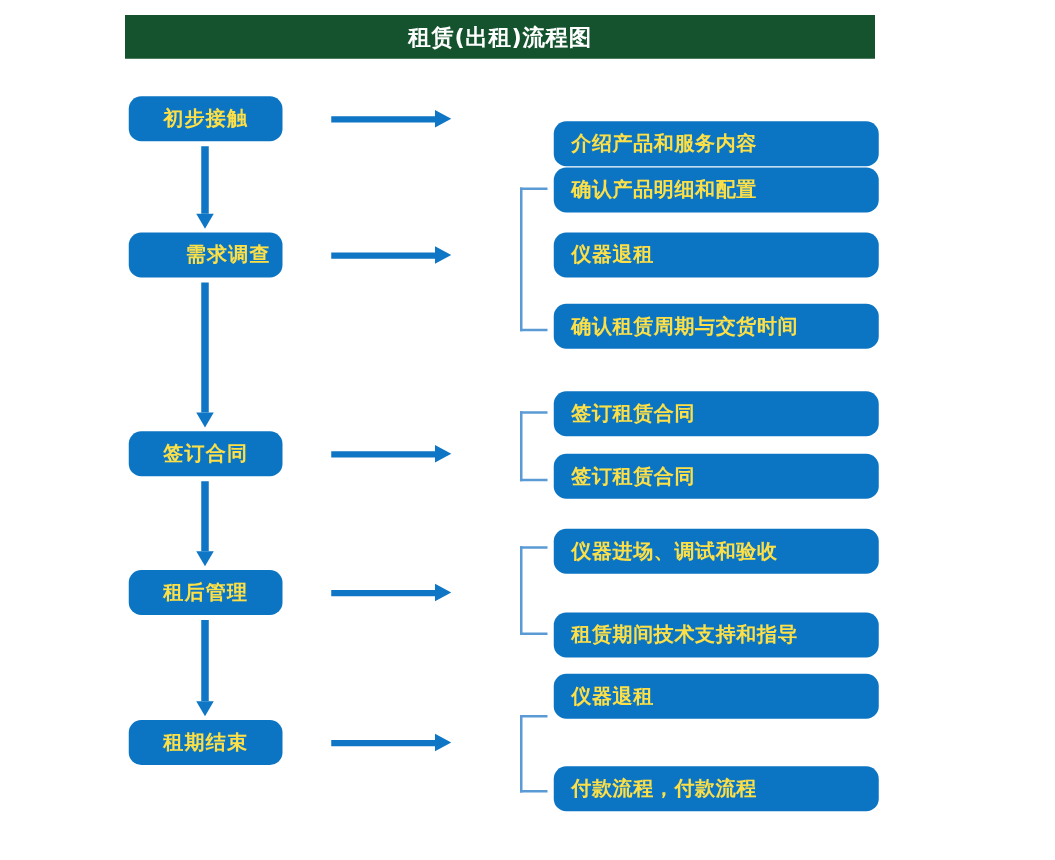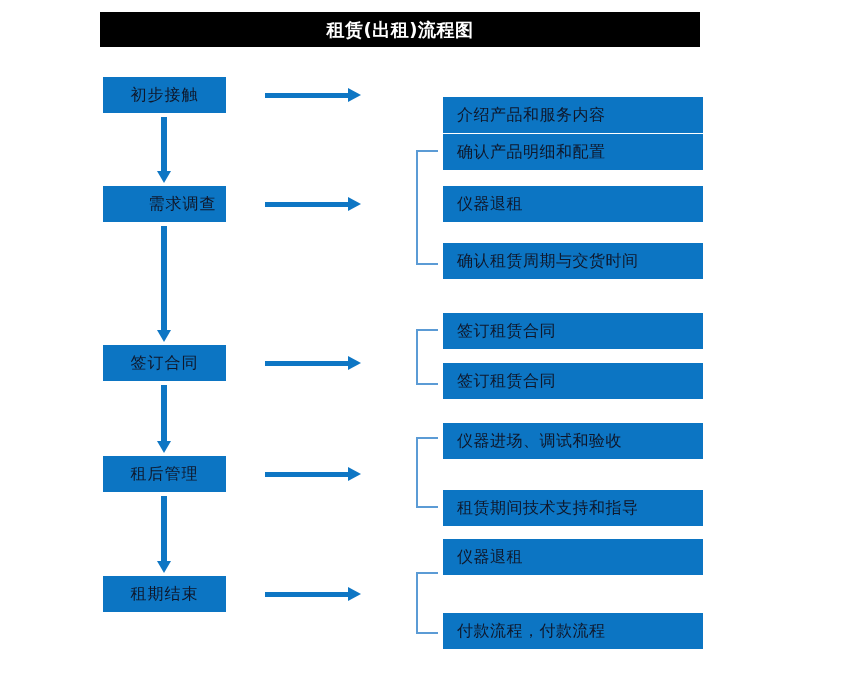--- a/index.html
+++ b/index.html
@@ -22,38 +22,39 @@
     width: 844px;
     height: 688px;
   }
 
   .title-bar {
     position: absolute;
     left: 100px;
     top: 12px;
     width: 600px;
     height: 35px;
-    background: #000000;
+    background: #14532d;
     color: #ffffff;
     font-size: 18px;
     font-weight: bold;
     display: flex;
     align-items: center;
     justify-content: center;
     letter-spacing: 0.5px;
   }
 
   .node {
     position: absolute;
     background: #0C75C3;
-    color: #0f172a;
-    font-weight: normal;
+    color: #fde047;
+    font-weight: bold;
     display: flex;
     align-items: center;
     box-sizing: border-box;
+    border-radius: 10px;
   }
 
   .node.stage {
     left: 103px;
     width: 123px;
     height: 36px;
     font-size: 16px;
     justify-content: center;
     letter-spacing: 1px;
   }

